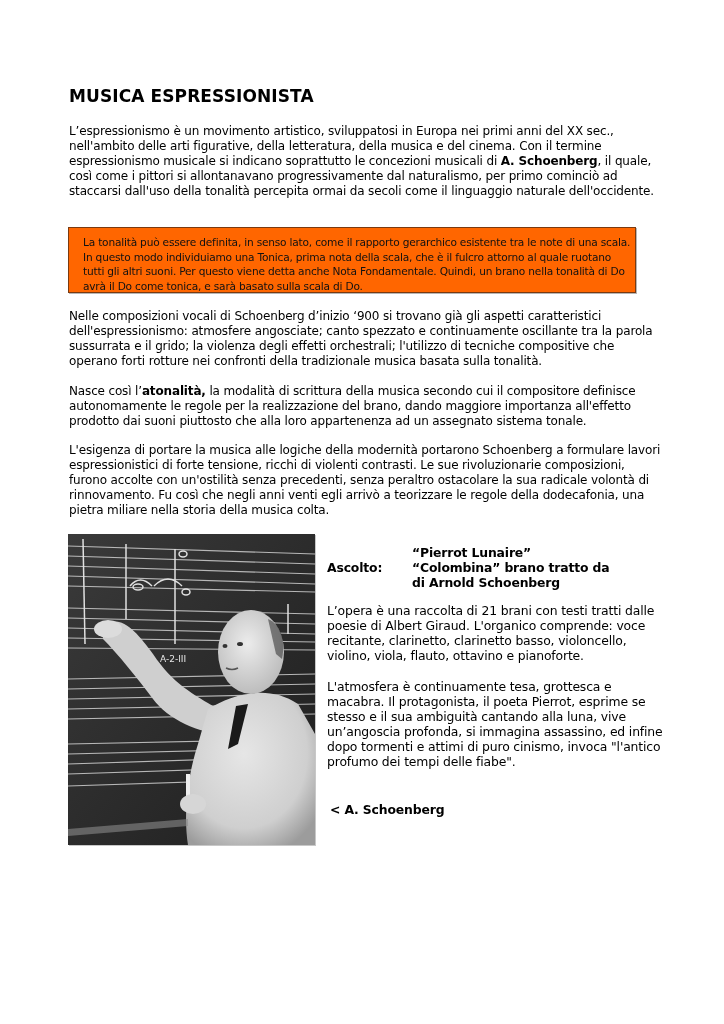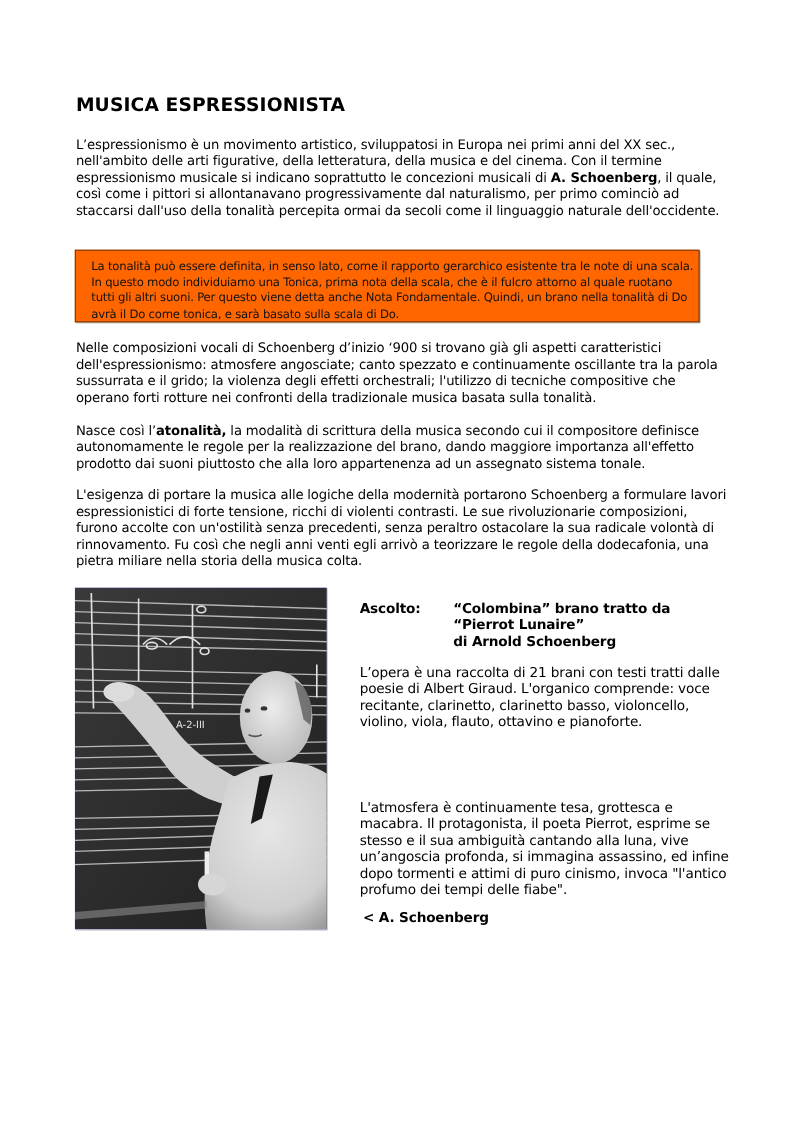--- a/index.html
+++ b/index.html
@@ -2,21 +2,21 @@
 <html><head>
   <meta charset="utf-8">
   <style>
     html, body { margin: 0; padding: 0; background: #ffffff; }
     body { width: 724px; height: 1024px; position: relative; overflow: hidden; color: #000; }
     .title { position: absolute; left: 69px; top: 86px; margin: 0; font-family: "DejaVu Sans", sans-serif; font-weight: bold; font-size: 17px; letter-spacing: 0.1px; }
     .para { position: absolute; left: 69px; width: 592px; margin: 0; font-family: "DejaVu Sans", sans-serif; font-size: 12px; line-height: 15px; letter-spacing: -0.15px; }
     .para b { font-weight: bold; }
     .orange-box { position: absolute; left: 68px; top: 227px; width: 556px; height: 58px; background: #ff6600; border: 1px solid #7a3a10; padding: 3px 0 3px 10px; box-shadow: 1px 1px 0 #b6b6b6; }
     .orange-box p { margin: 4px; font-family: "DejaVu Sans", sans-serif; font-size: 10.6px; line-height: 14.5px; letter-spacing: -0.2px; color: #111; }
-    .photo { position: absolute; left: 68px; top: 534px; width: 229px; height: 311px; overflow: hidden; background: #c4b5fd; box-shadow: 1px 1px 0 #c8c8c8; }
+    .photo { position: absolute; left: 68px; top: 534px; width: 247px; height: 311px; overflow: hidden; background: #a3a3a3; box-shadow: 1px 1px 0 #c8c8c8; }
     .right-col { position: absolute; left: 327px; width: 340px; font-family: "DejaVu Sans", sans-serif; font-size: 12.4px; line-height: 15px; letter-spacing: -0.15px; }
     .ascolto { top: 545px; font-weight: bold; }
     .ascolto .row { display: flex; }
     .ascolto .label { width: 85px; flex: none; }
     .right-col p { margin: 0; }
     .signature { font-weight: bold; }
   </style>
 </head>
 <body>
 
@@ -105,36 +105,36 @@
 
     <rect x="118" y="240" width="4" height="30" fill="#eeeeee"></rect>
     <ellipse cx="125" cy="270" rx="13" ry="10" fill="#d6d6d6"></ellipse>
 
     <path d="M0 295 L120 285 L120 292 L0 302 Z" fill="#8a8a8a" opacity="0.6"></path>
   </svg>
 </div>
 
 <div class="right-col ascolto">
   <div class="row">
+    <span class="label"></span>
+    <span>“Pierrot Lunaire”</span>
+  </div>
+  <div class="row">
     <span class="label">Ascolto:</span>
     <span>“Colombina”  brano tratto da</span>
-  </div>
-  <div class="row">
-    <span class="label"></span>
-    <span>“Pierrot Lunaire”</span>
   </div>
   <div class="row">
     <span class="label"></span>
     <span>di Arnold Schoenberg</span>
   </div>
 </div>
 
 <div class="right-col" style="top:603px;">
   <p>L’opera è una raccolta di 21 brani con testi tratti dalle poesie di Albert Giraud. L'organico comprende: voce recitante, clarinetto, clarinetto basso, violoncello, violino, viola, flauto, ottavino e pianoforte.</p>
 </div>
 
-<div class="right-col" style="top:679px;margin-top:47px;">
+<div class="right-col" style="top:679px;">
   <p>L'atmosfera è continuamente tesa, grottesca e macabra. Il protagonista, il poeta Pierrot, esprime se stesso e il sua ambiguità cantando alla luna, vive un’angoscia profonda, si immagina assassino, ed infine dopo tormenti e attimi di puro cinismo, invoca "l'antico profumo dei tempi delle fiabe".</p>
 </div>
 
-<div class="right-col" style="top:802px; left:330px;margin-top:24px;">
+<div class="right-col" style="top:802px; left:330px;">
   <p class="signature">&lt; A. Schoenberg</p>
 </div>
 
 </body></html>

